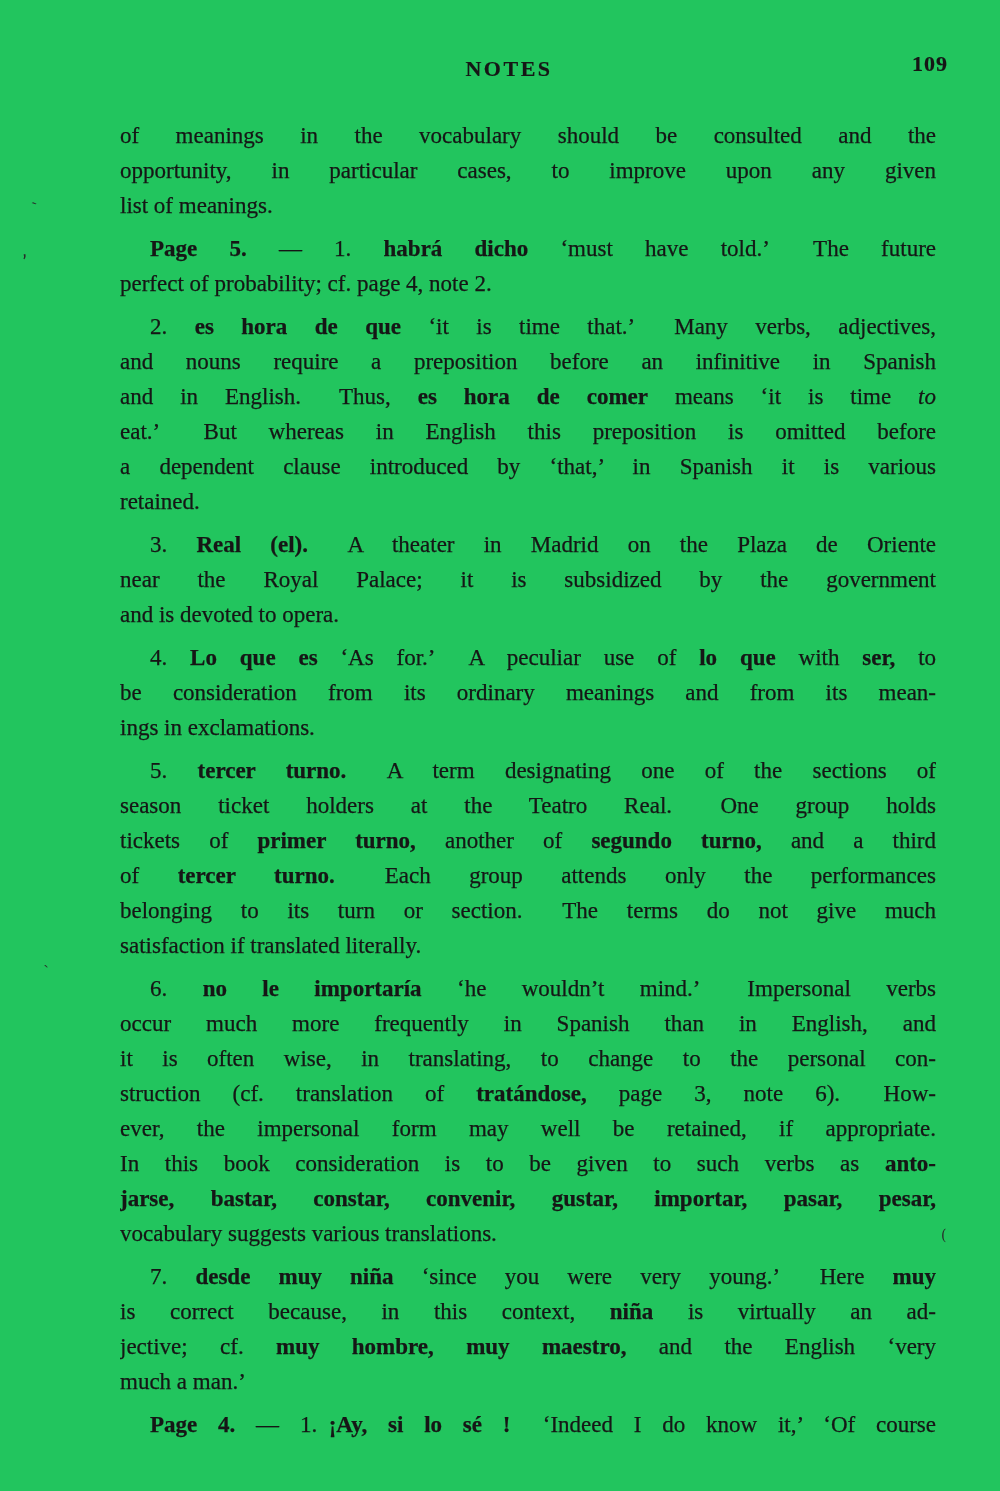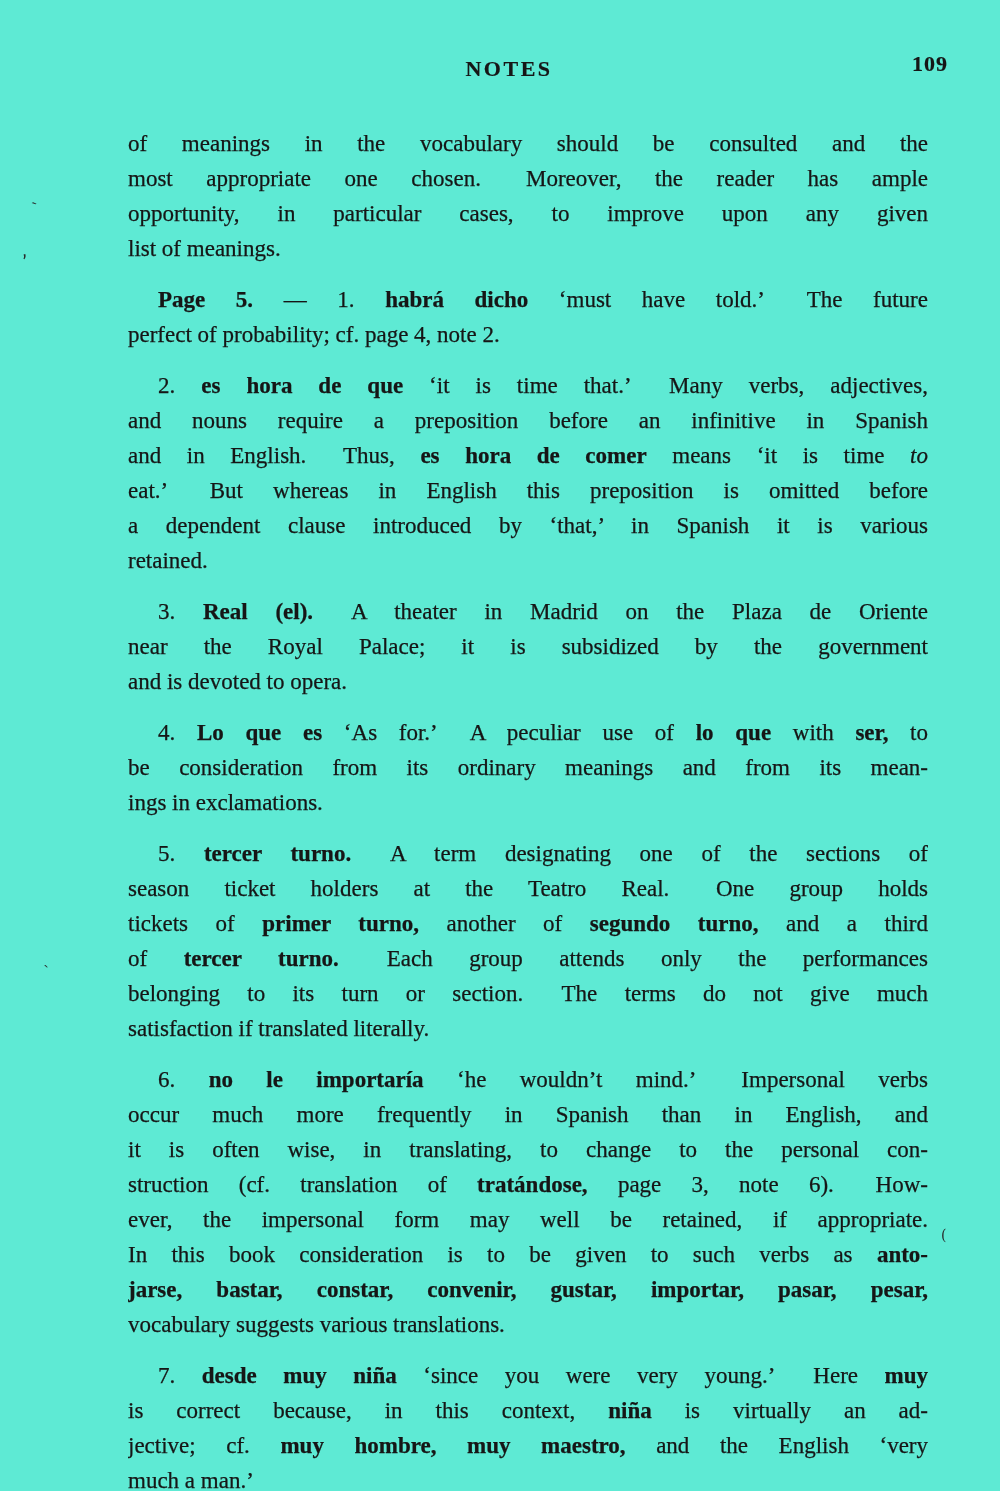--- a/index.html
+++ b/index.html
@@ -1,20 +1,20 @@
 <!DOCTYPE html>
 <html><head>
 <meta charset="utf-8">
 <style>
   html, body { margin: 0; padding: 0; background: #ffffff; }
   .page {
     position: relative;
     width: 1000px;
     height: 1491px;
-    background: #5eead4;
+    background: #22c55e;
     overflow: hidden;
     font-family: "Liberation Serif", serif;
     color: #161616;
   }
   .running-head-title {
     position: absolute;
     top: 56px; left: 0; width: 1018px;
     text-align: center;
     font-size: 22px;
     font-weight: bold;
@@ -29,21 +29,21 @@
     letter-spacing: 1px;
     -webkit-text-stroke: 0.2px #161616;
   }
   .text-block {
     position: absolute;
     left: 112px; top: 110px; width: 832px;
     font-size: 23px;
     line-height: 35px;
     -webkit-text-stroke: 0.25px #161616;
   }
-  .para { margin: 16px; }
+  .para { margin: 8px; }
   .line { height: 35px; overflow: hidden; white-space: normal; }
   .line.j { text-align: justify; text-align-last: justify; }
   .line.ind { padding-left: 30px; }
   .b { font-weight: bold; }
   .i { font-style: italic; }
   .speck {
     position: absolute;
     color: #2a2a2a;
     font-family: "DejaVu Serif", serif;
     line-height: 1;
@@ -52,21 +52,20 @@
 </style>
 </head>
 <body>
 
 <div class="page">
   <div class="running-head-title">NOTES</div>
   <div class="running-head-page">109</div>
   <div class="text-block">
       <div class="para">
         <div class="line j"><span>of meanings in the vocabulary should be consulted and the</span></div>
-        <div class="line j"><span>most appropriate one chosen.  Moreover, the reader has ample</span></div>
         <div class="line j"><span>opportunity, in particular cases, to improve upon any given</span></div>
         <div class="line"><span>list of meanings.</span></div>
       </div>
       <div class="para">
         <div class="line j ind"><span class="b">Page 5.</span><span> — 1. </span><span class="b">habrá dicho</span><span> ‘must have told.’  The future</span></div>
         <div class="line"><span>perfect of probability;  cf. page 4, note 2.</span></div>
       </div>
       <div class="para">
         <div class="line j ind"><span>2. </span><span class="b">es hora de que</span><span> ‘it is time that.’  Many verbs, adjectives,</span></div>
         <div class="line j"><span>and nouns require a preposition before an infinitive in Spanish</span></div>

